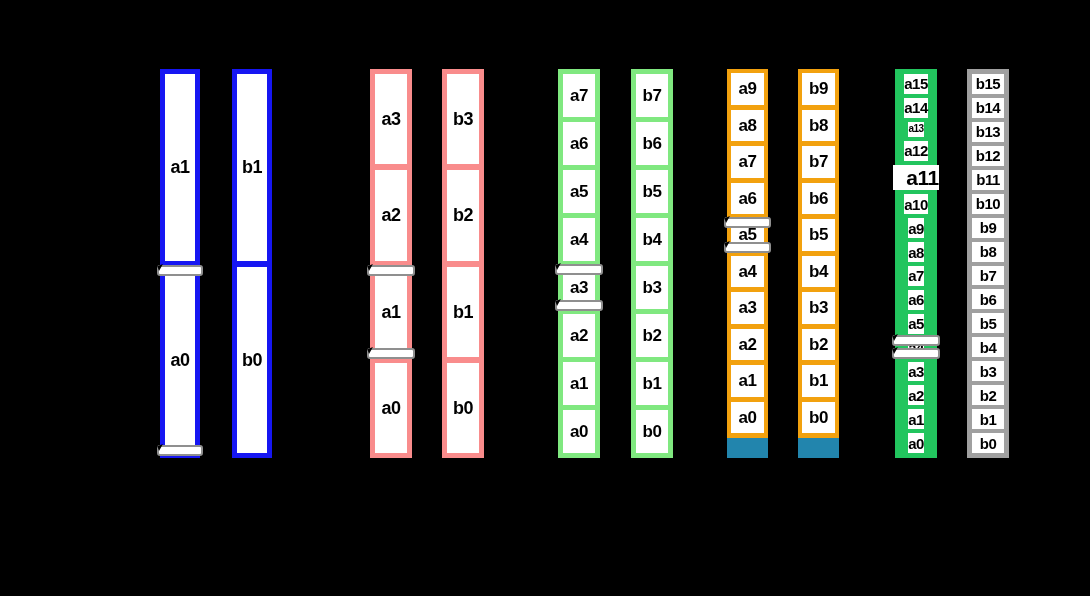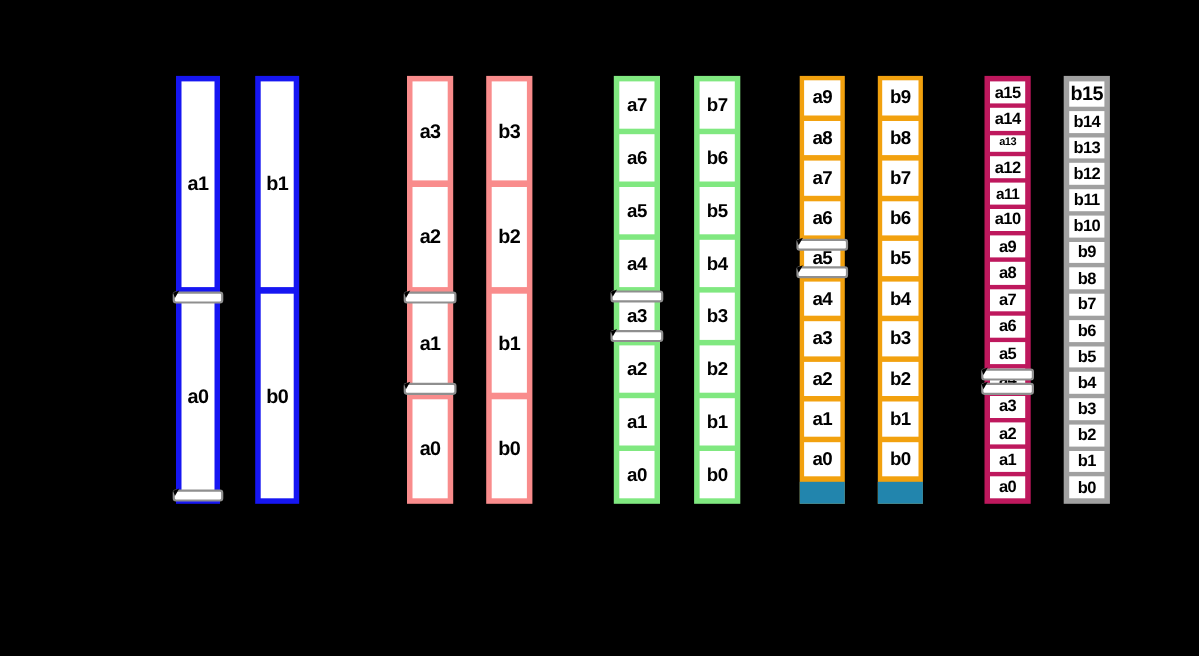--- a/index.html
+++ b/index.html
@@ -128,42 +128,42 @@
       <div class="cell" style="font-size: 17px;">b7</div>
       <div class="cell" style="font-size: 17px;">b6</div>
       <div class="cell" style="font-size: 17px;">b5</div>
       <div class="cell" style="font-size: 17px;">b4</div>
       <div class="cell" style="font-size: 17px;">b3</div>
       <div class="cell" style="font-size: 17px;">b2</div>
       <div class="cell" style="font-size: 17px;">b1</div>
       <div class="cell" style="font-size: 17px;">b0</div>
       <div class="extra-fill" style="background: rgb(34, 133, 173); height: 20px; margin: 0px -4px -4px;"></div>
     </div>
-    <div class="column" style="left: 895px; top: 69px; width: 42px; height: 389px; background: #be185d; padding: 5px; gap: 4px;">
+    <div class="column" style="left: 895px; top: 69px; width: 42px; height: 389px; background: #22c55e; padding: 5px; gap: 4px; align-items: center;">
       <div class="cell" style="font-size: 15px;">a15</div>
       <div class="cell" style="font-size: 15px;">a14</div>
       <div class="cell" style="font-size: 10px;">a13</div>
       <div class="cell" style="font-size: 15px;">a12</div>
-      <div class="cell" style="font-size: 14px;">a11</div>
+      <div class="cell" style="font-size: 21px; padding-left: 13px;">a11</div>
       <div class="cell" style="font-size: 15px;">a10</div>
       <div class="cell" style="font-size: 15px;">a9</div>
       <div class="cell" style="font-size: 15px;">a8</div>
       <div class="cell" style="font-size: 15px;">a7</div>
       <div class="cell" style="font-size: 15px;">a6</div>
       <div class="cell" style="font-size: 15px;">a5</div>
       <div class="cell" style="font-size: 15px;">a4</div>
       <div class="cell" style="font-size: 15px;">a3</div>
       <div class="cell" style="font-size: 15px;">a2</div>
       <div class="cell" style="font-size: 15px;">a1</div>
       <div class="cell" style="font-size: 15px;">a0</div>
       <div class="range-marker" style="left: -3px; width: 48px; top: 266px; background: rgb(255, 255, 255); border-color: rgb(143, 143, 143);"></div>
       <div class="range-marker" style="left: -3px; width: 48px; top: 279px; background: rgb(255, 255, 255); border-color: rgb(143, 143, 143);"></div>
     </div>
     <div class="column" style="left: 967px; top: 69px; width: 42px; height: 389px; background: rgb(160, 160, 160); padding: 5px; gap: 4px;">
-      <div class="cell" style="font-size: 18px;">b15</div>
+      <div class="cell" style="font-size: 15px;">b15</div>
       <div class="cell" style="font-size: 15px;">b14</div>
       <div class="cell" style="font-size: 15px;">b13</div>
       <div class="cell" style="font-size: 15px;">b12</div>
       <div class="cell" style="font-size: 15px;">b11</div>
       <div class="cell" style="font-size: 15px;">b10</div>
       <div class="cell" style="font-size: 15px;">b9</div>
       <div class="cell" style="font-size: 15px;">b8</div>
       <div class="cell" style="font-size: 15px;">b7</div>
       <div class="cell" style="font-size: 15px;">b6</div>
       <div class="cell" style="font-size: 15px;">b5</div>

